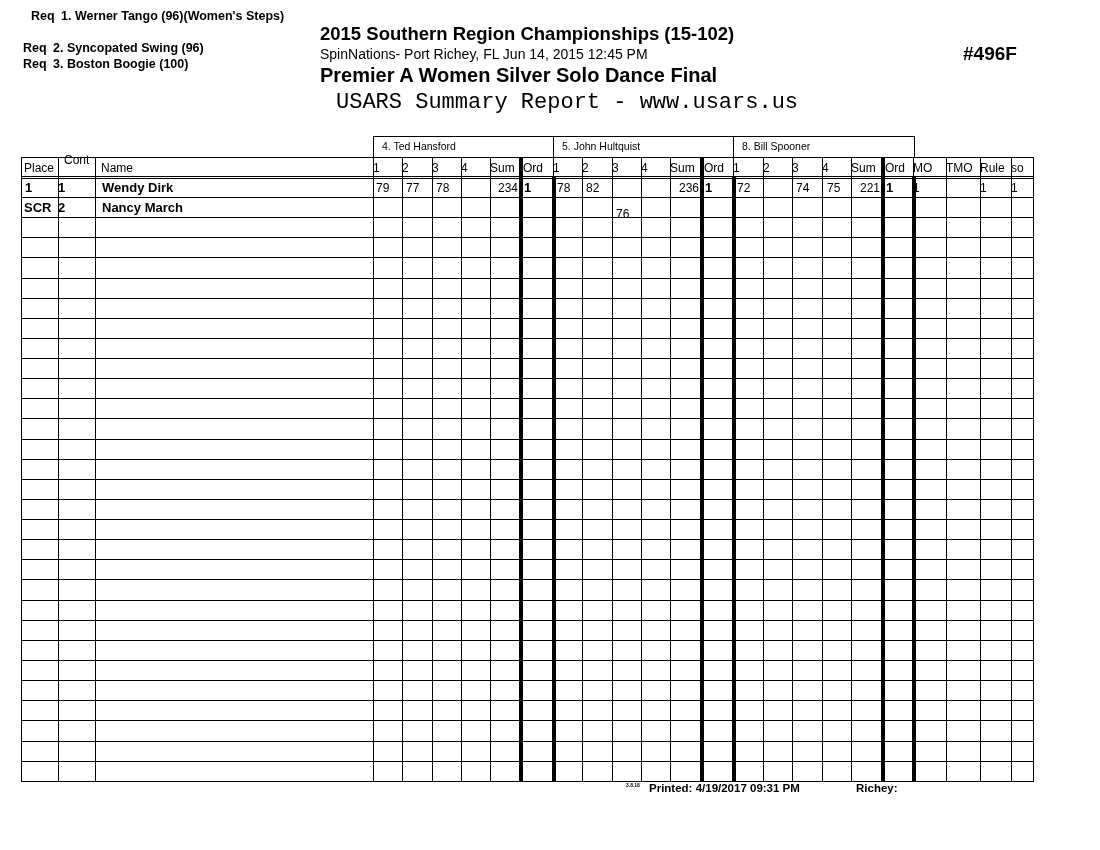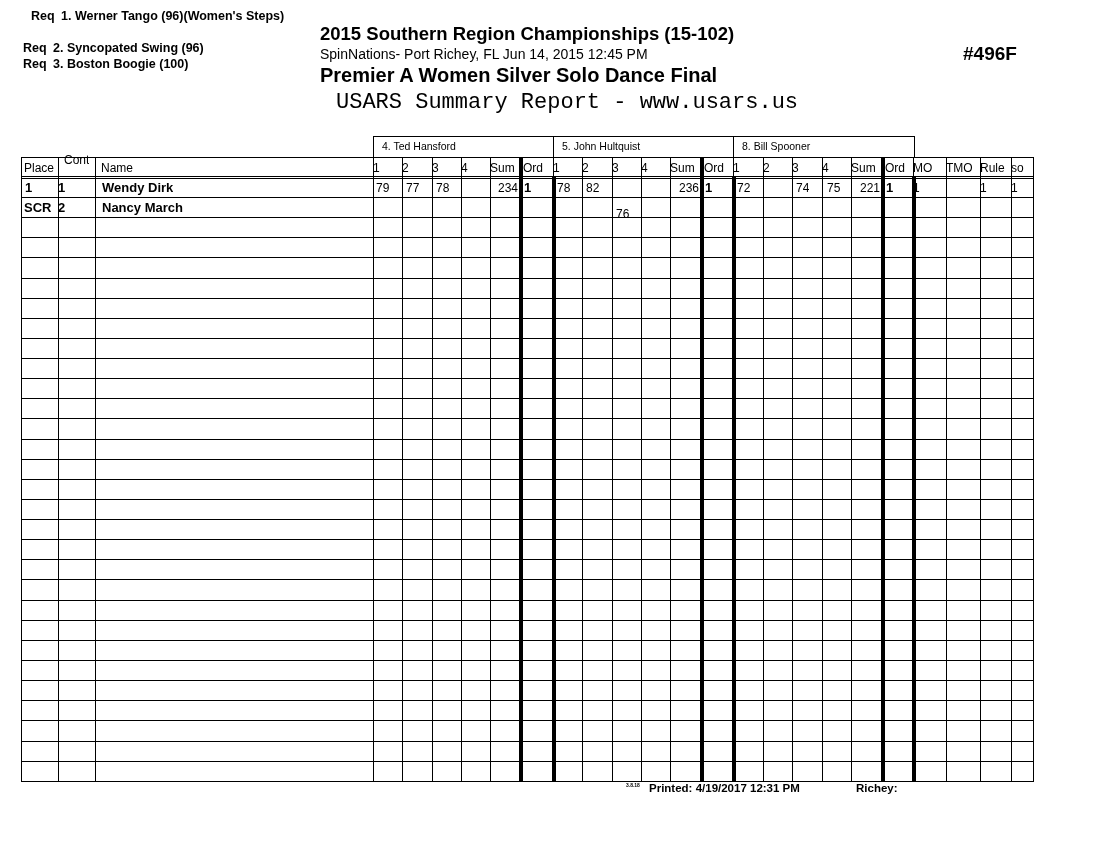--- a/index.html
+++ b/index.html
@@ -173,14 +173,14 @@
   <div class="cell center" style="left:1011px; width:22px; top:178px;">1</div>
 </div>
 
 <div>
   <div class="cell bold" style="left:24px; top:198px; font-size:13px;">SCR</div>
   <div class="cell bold center" style="left:58px; width:37px; top:198px; font-size:13px;">2</div>
   <div class="cell bold" style="left:102px; top:198px; font-size:13px;">Nancy March</div>
 </div>
 
 <div class="abs ver" style="left:626px; top:782px;">3.8.18</div>
-<div class="abs footer" style="left:649px; top:782px;">Printed:  4/19/2017 12:31 PM</div>
+<div class="abs footer" style="left:649px; top:782px;">Printed:  4/19/2017 09:31 PM</div>
 <div class="abs footer" style="left:856px; top:782px;">Richey:</div>
 
 </body></html>

